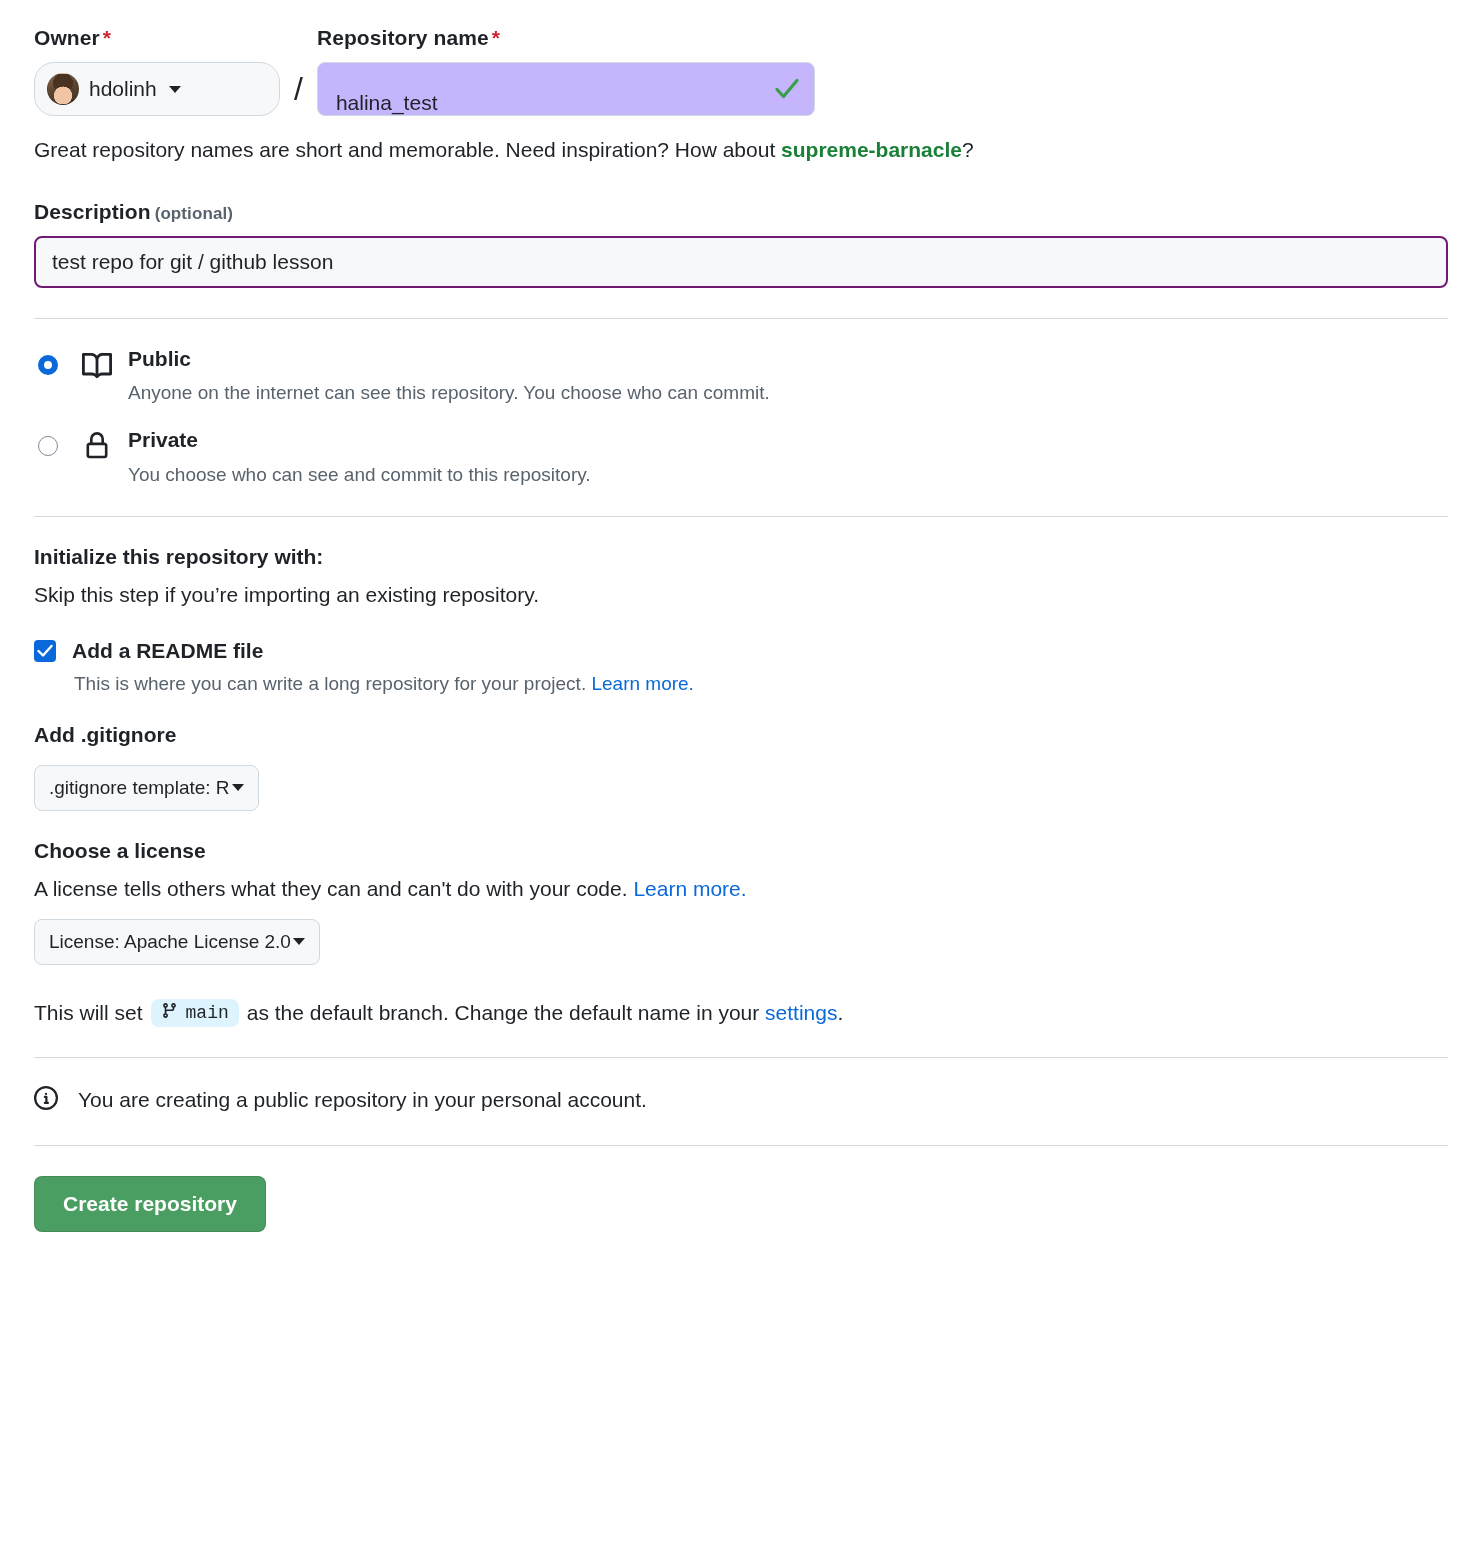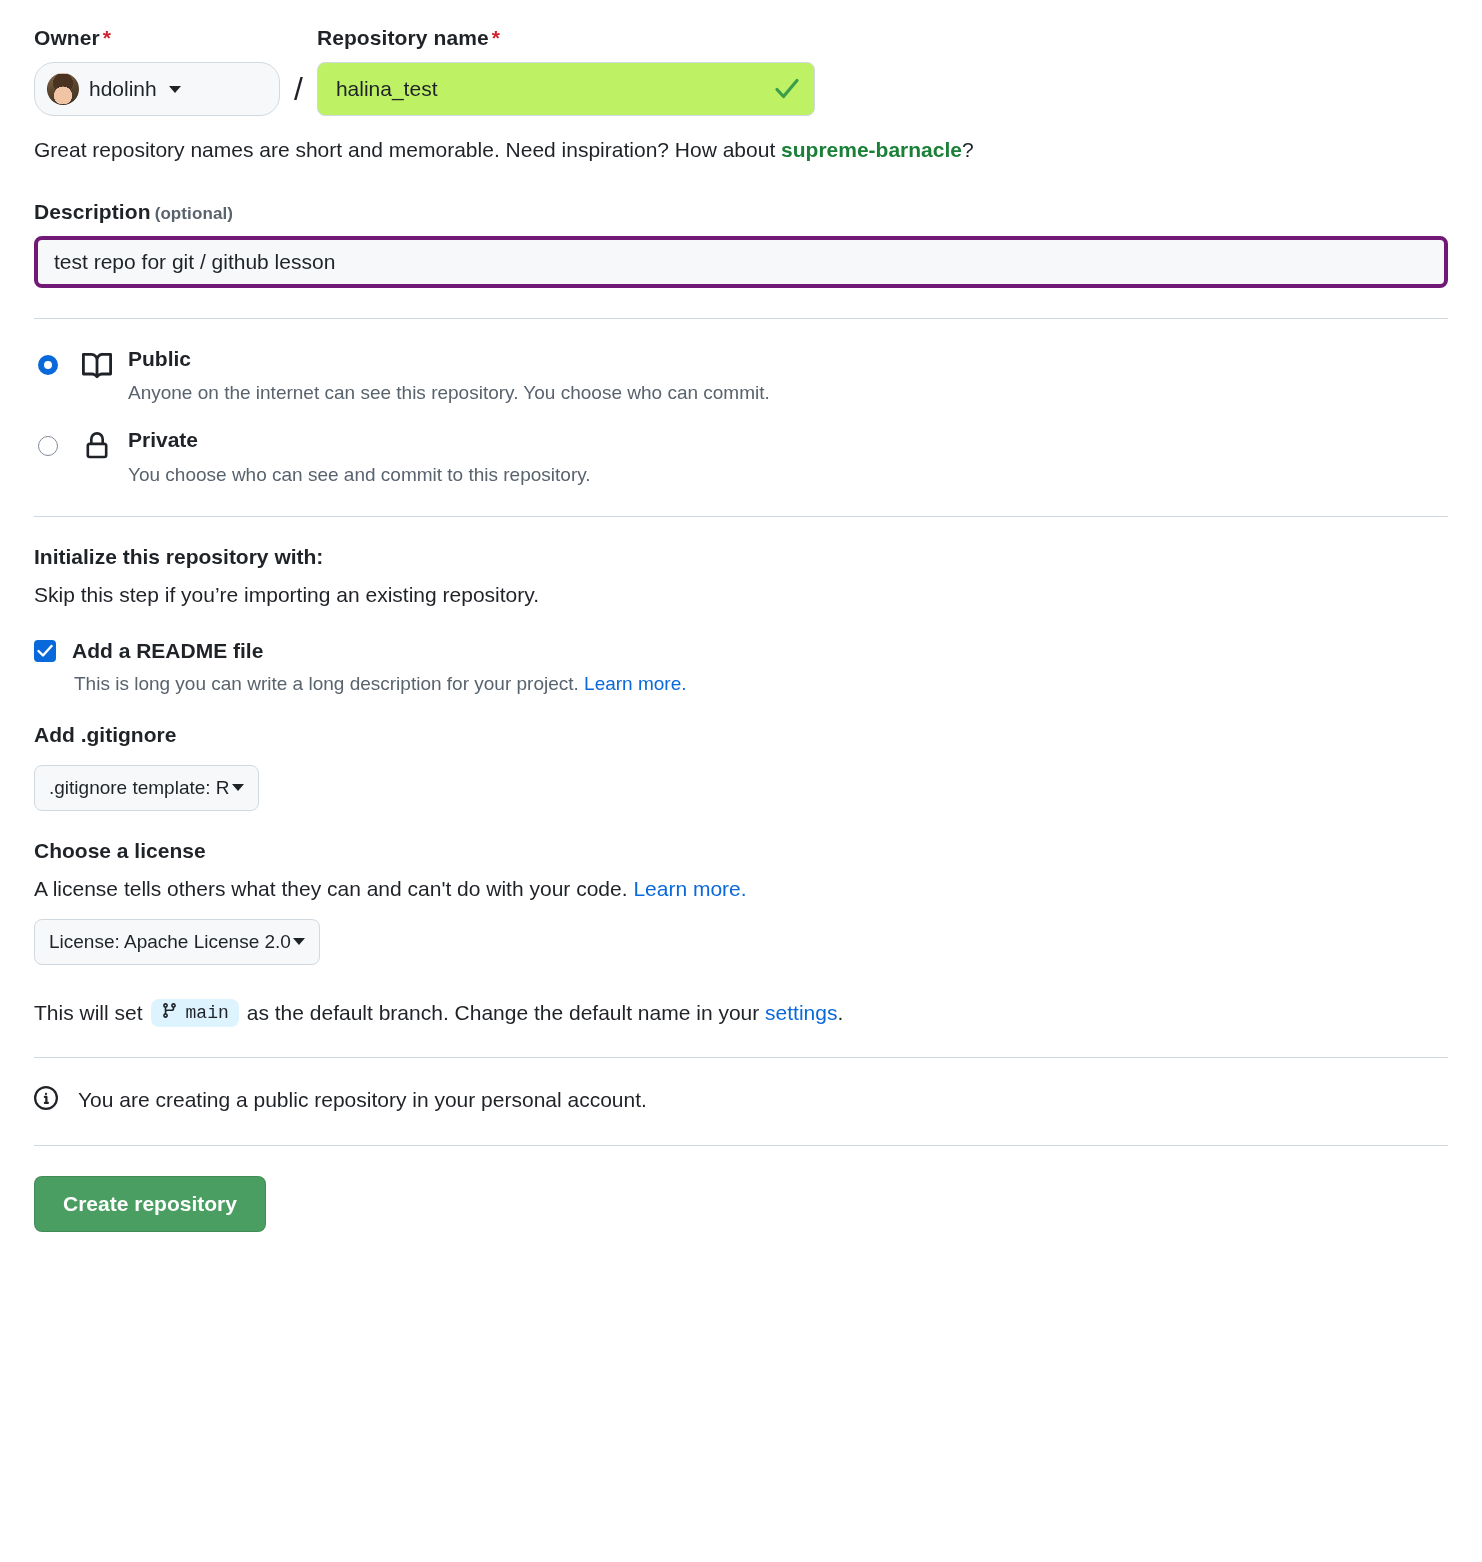--- a/index.html
+++ b/index.html
@@ -85,24 +85,24 @@
     color: #1f2328;
     margin: 0 14px 8px 14px;
     font-weight: 300;
   }
   .repo-input {
     position: relative;
     width: 498px;
     height: 54px;
     border: 1px solid #d1d9e0;
     border-radius: 8px;
-    background: #bef264;
-    box-sizing: border-box;
-    display: flex;
-    align-items: center;
+    background: #c4b5fd;
+    box-sizing: border-box;
+    display: flex;
+    align-items: flex-end;
     padding: 0 50px 0 18px;
     font-size: 21px;
     color: #1f2328;
   }
   .check-mark {
     position: absolute;
     right: 14px;
     top: 50%;
     transform: translateY(-50%);
     width: 26px;
@@ -119,21 +119,21 @@
     text-decoration: none;
   }
   .desc-wrap {
     margin-top: 38px;
   }
   .desc-input {
     margin-top: 12px;
     width: 1414px;
     height: 52px;
     box-sizing: border-box;
-    border: 4px solid #701a75;
+    border: 2px solid #701a75;
     border-radius: 8px;
     background: #f6f8fa;
     display: flex;
     align-items: center;
     padding: 14px 16px;
     font-size: 21px;
     color: #1f2328;
   }
   .divider {
     border: 0;
@@ -376,21 +376,21 @@
 
     <div class="check-row">
       <span class="checkbox">
         <svg width="16" height="14" viewBox="0 0 16 14">
             <path d="M1.5 7 L6 11.5 L14.5 2" fill="none" stroke="#ffffff" stroke-width="2.4" stroke-linecap="round" stroke-linejoin="round"></path>
           </svg>
       </span>
       <span class="check-label">Add a README file</span>
     </div>
     <div class="small-sub indent">
-      <span>This is long you can write a long description for your project.</span>
+      <span>This is where you can write a long repository for your project.</span>
       <a class="link" href="#">Learn more.</a>
     </div>
 
     <div class="section-title">Add .gitignore</div>
     <div class="select-btn">
       <span>.gitignore template: R</span>
       <span class="caret"></span>
     </div>
 
     <div class="section-title">Choose a license</div>

